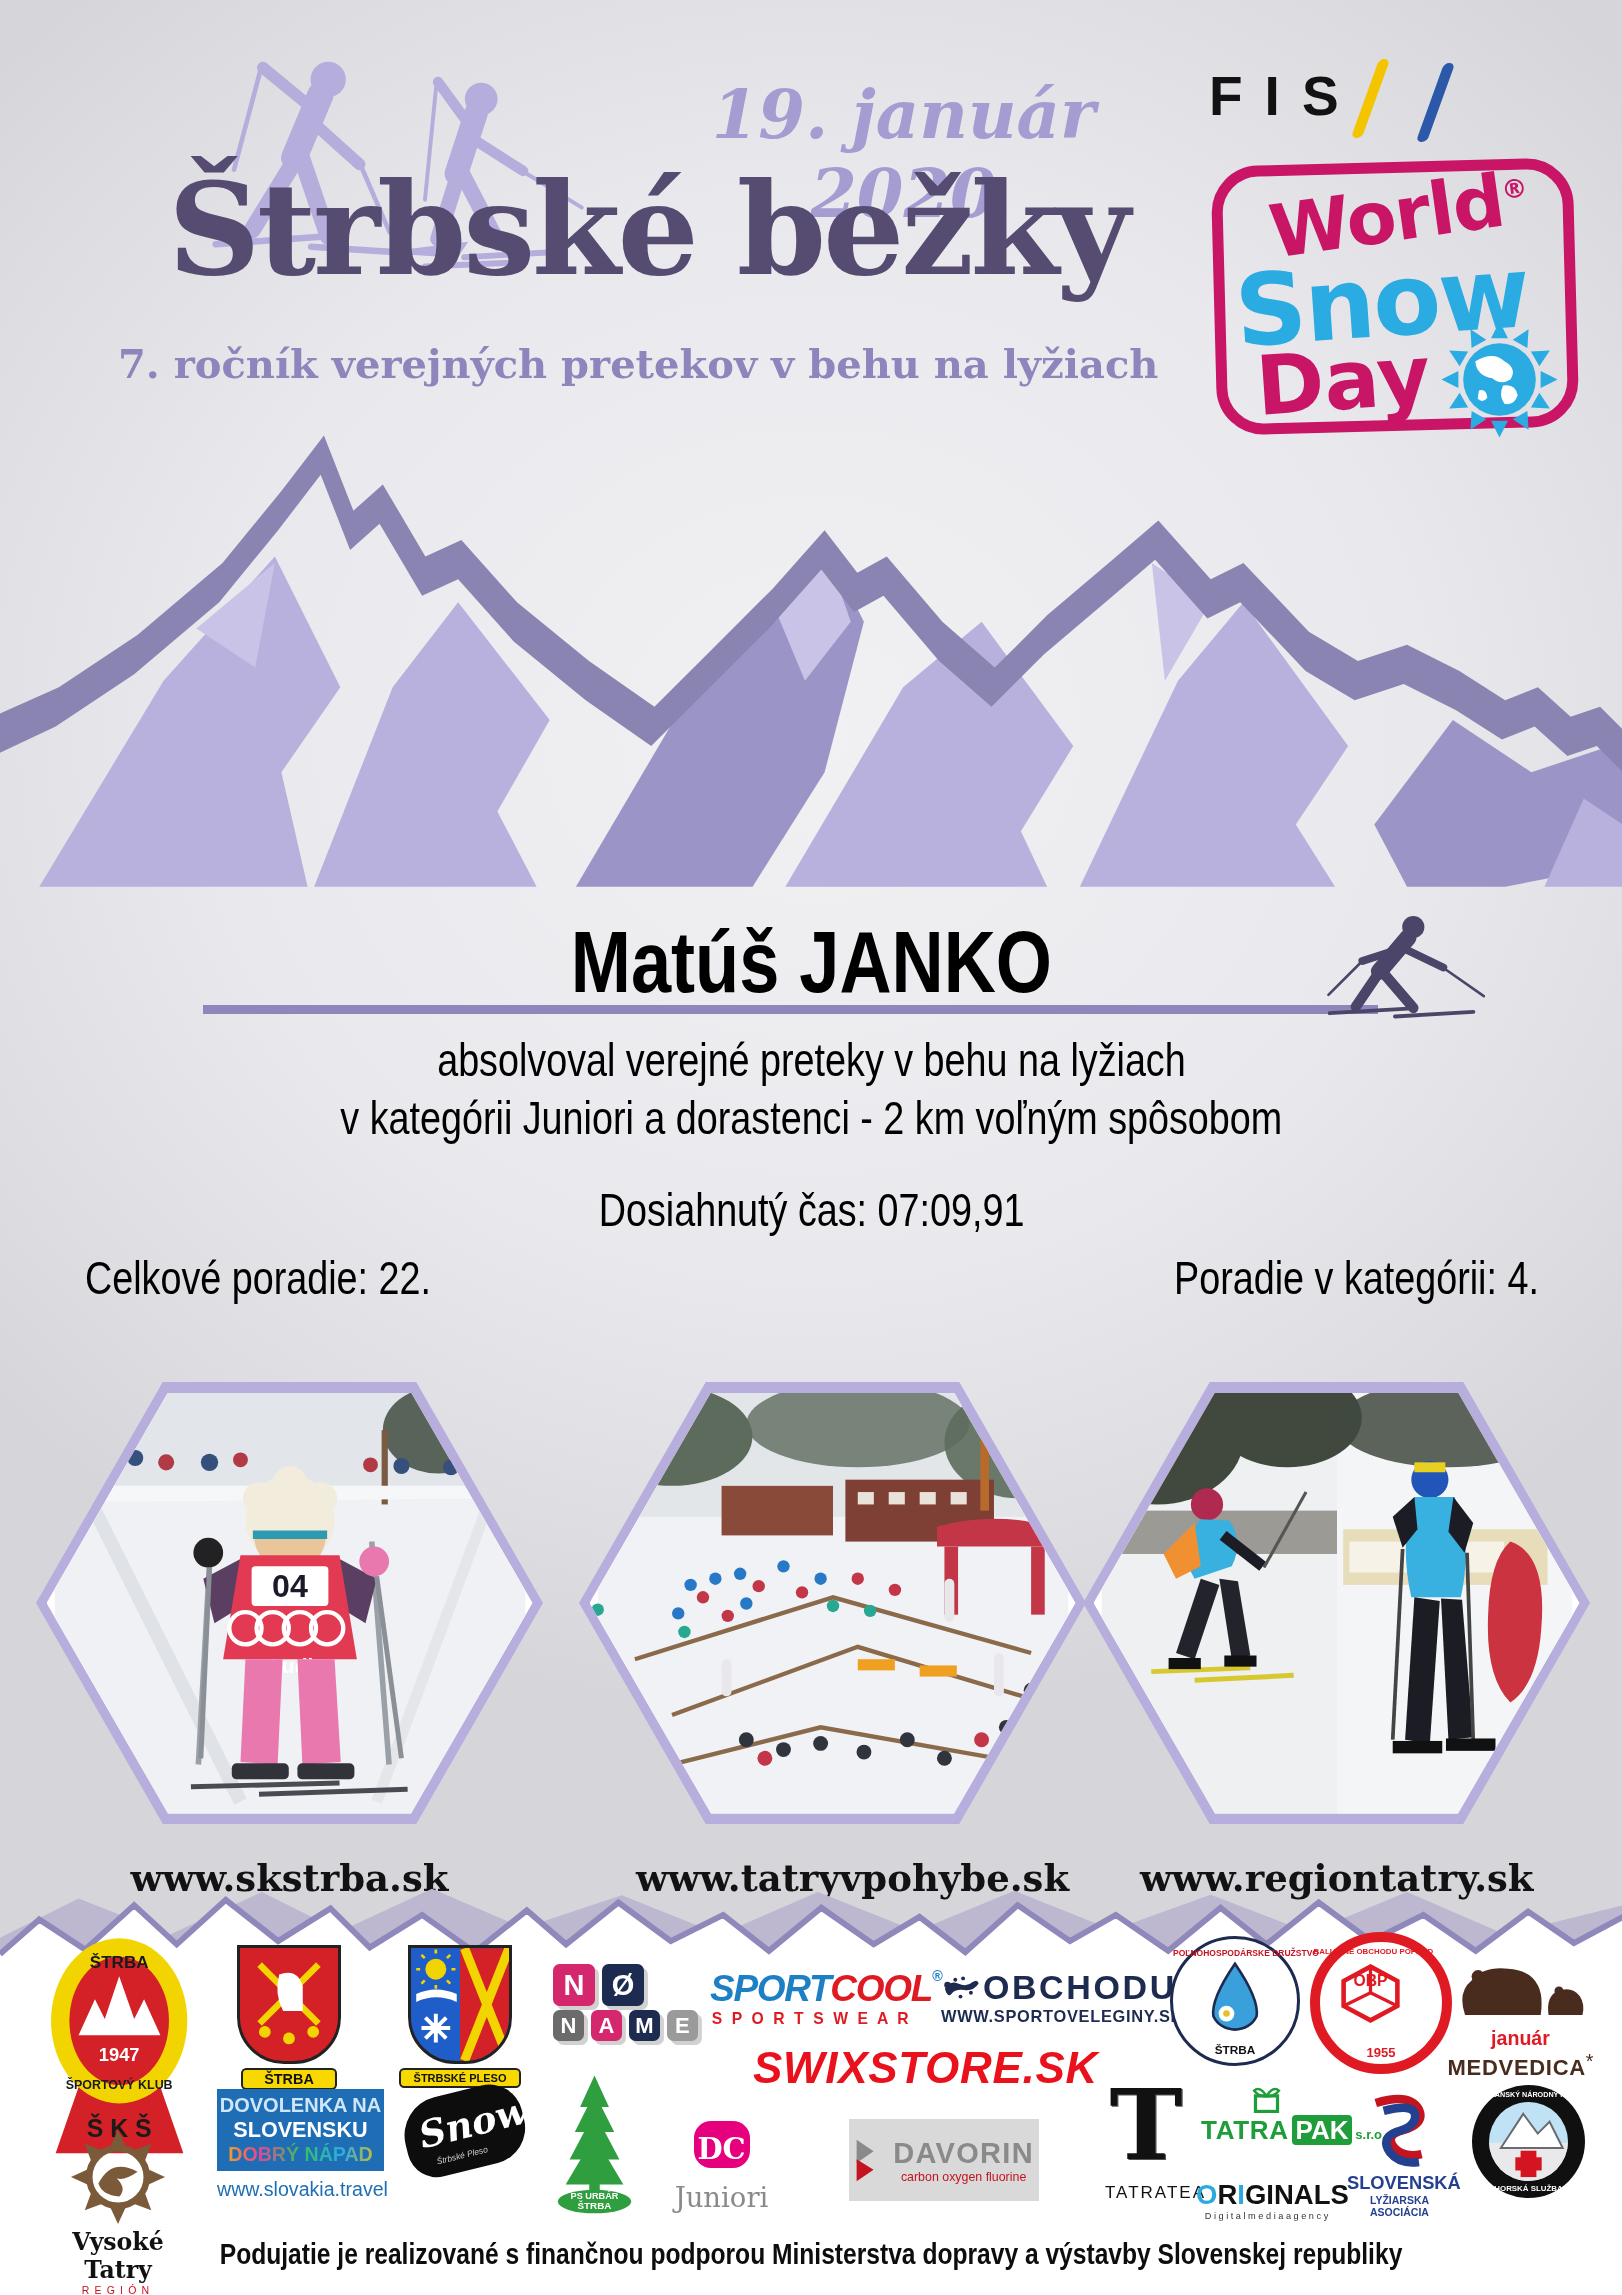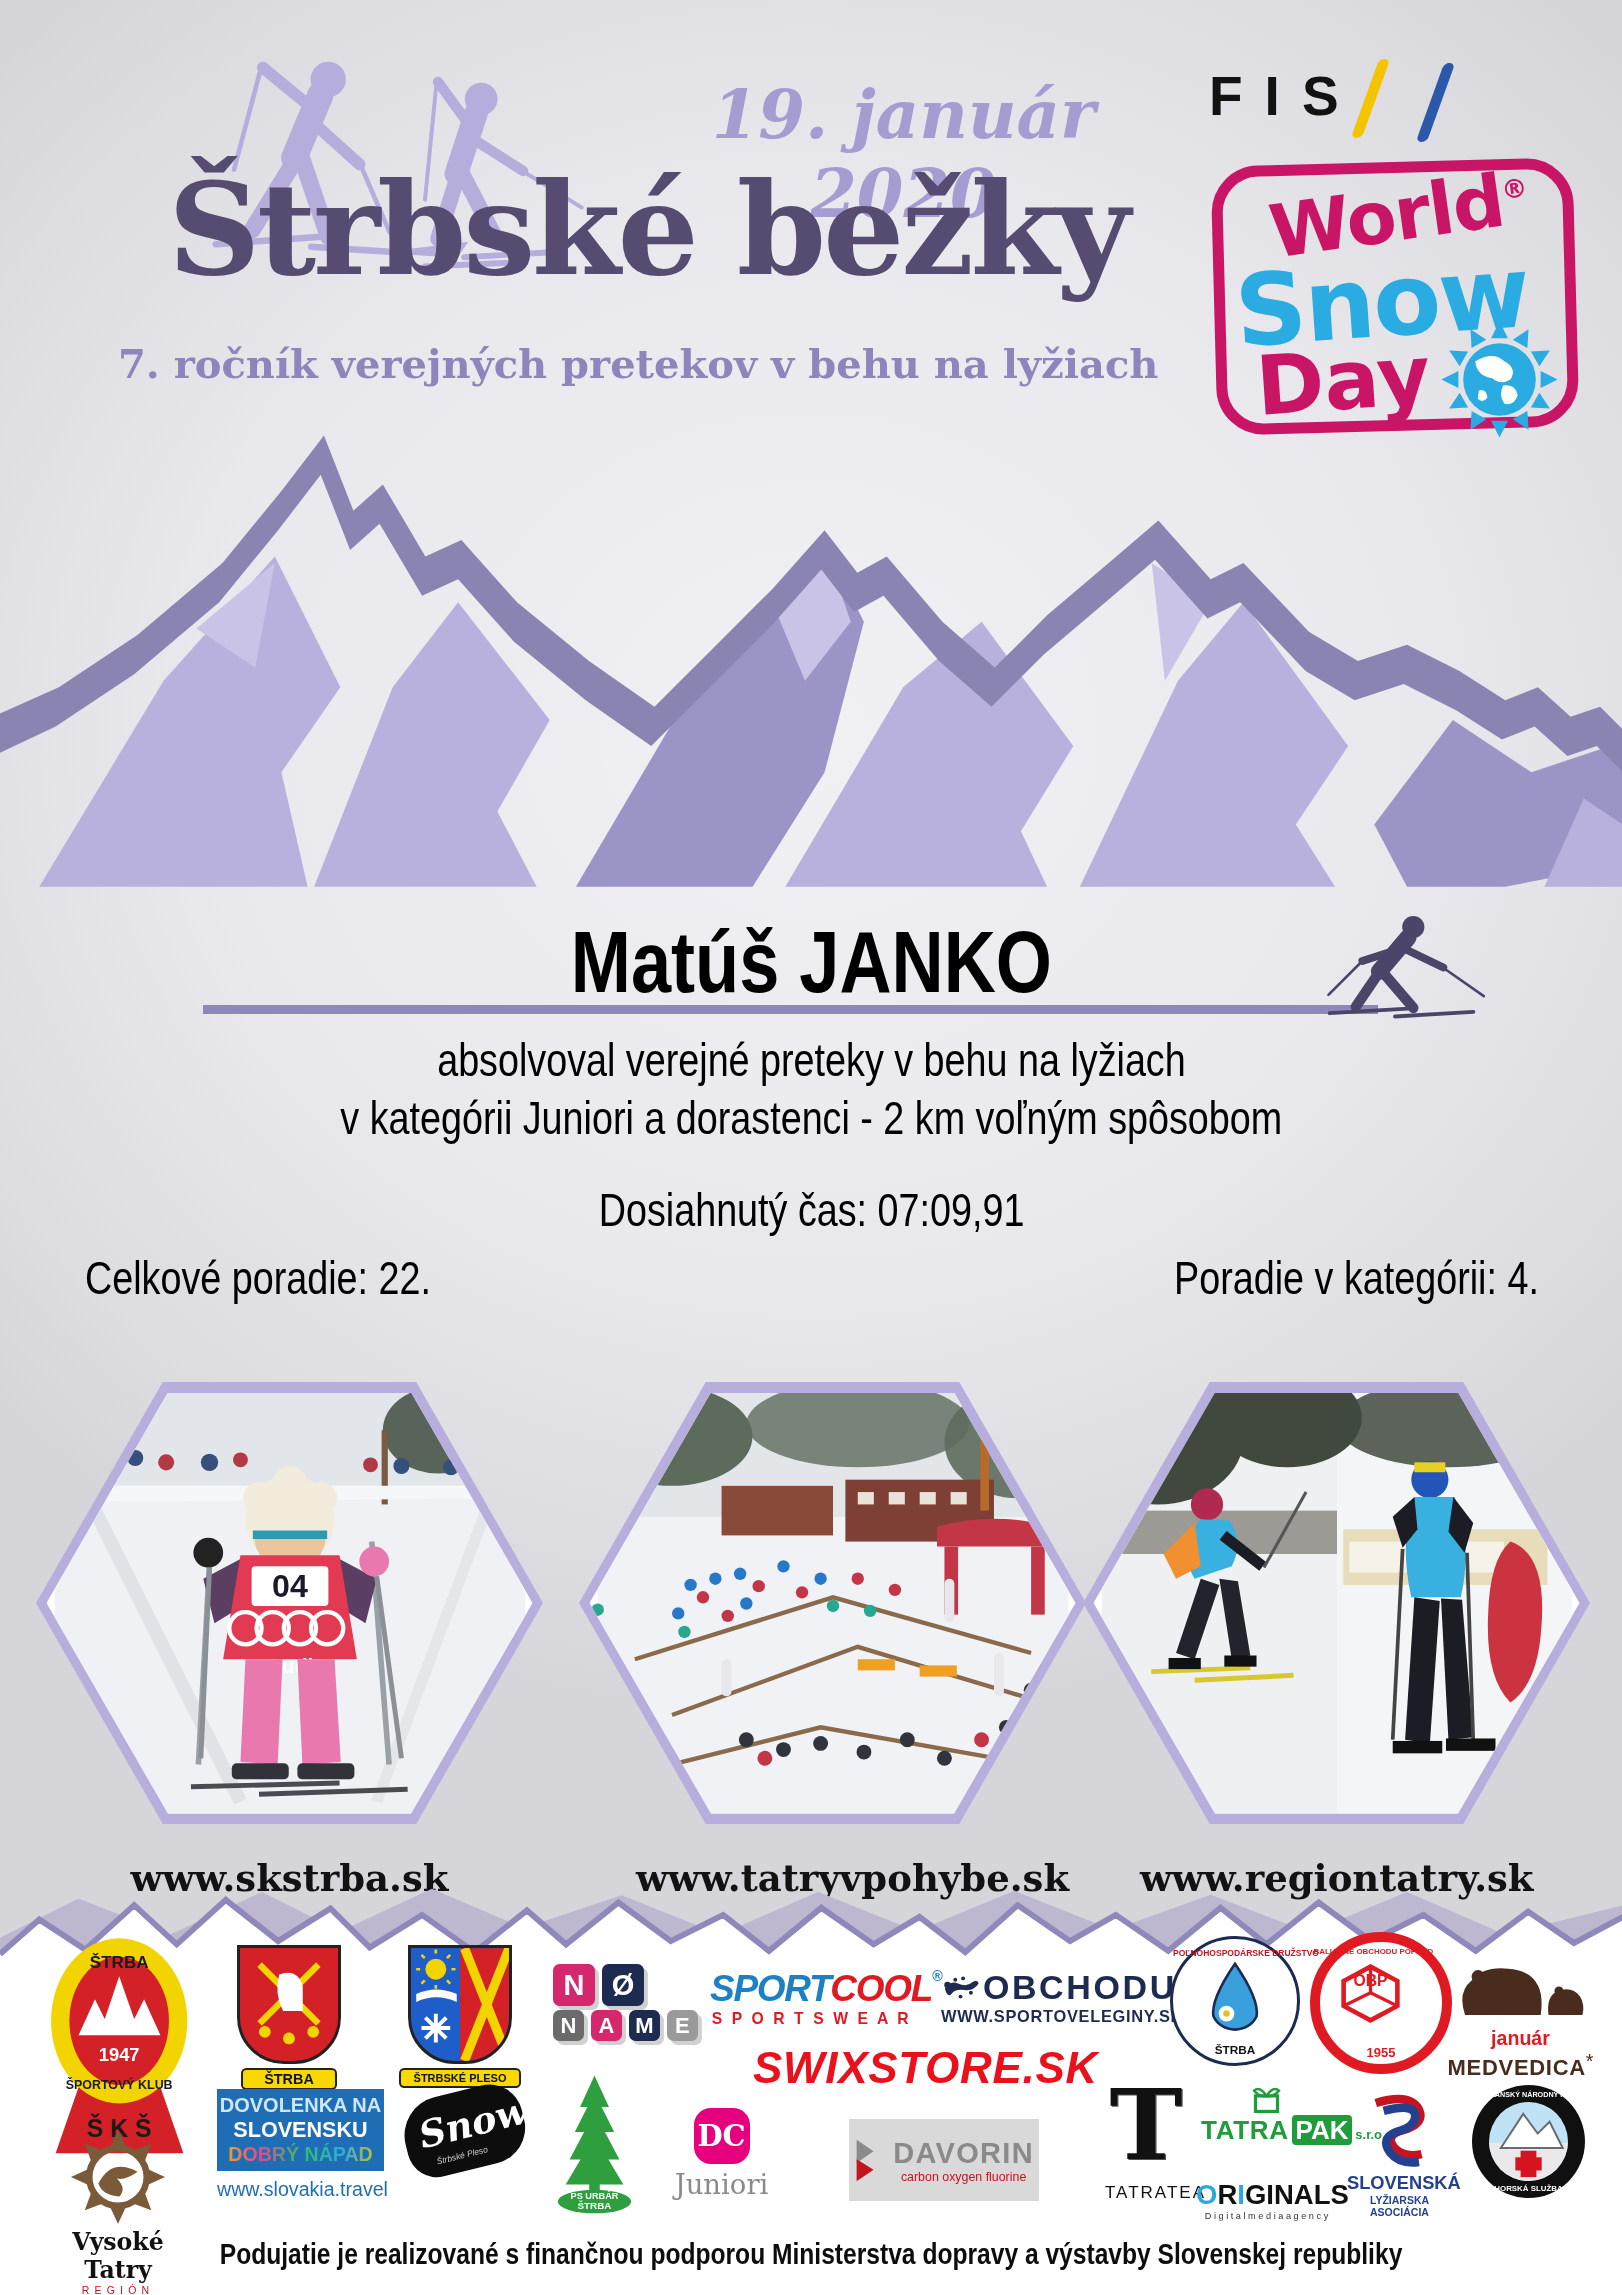--- a/index.html
+++ b/index.html
@@ -555,21 +555,21 @@
         <polygon points="60,96 16,170 104,170"></polygon>
         <rect x="52" y="168" width="16" height="24"></rect>
         <ellipse cx="60" cy="196" rx="56" ry="18"></ellipse>
       </g>
       <text x="60" y="192" text-anchor="middle" font-size="14" font-weight="bold" fill="#fff">PS URBÁR</text>
       <text x="60" y="208" text-anchor="middle" font-size="15" font-weight="bold" fill="#fff">ŠTRBA</text>
     </svg>
   </div>
 
   <div class="logo ctr" style="left:656px;top:2108px;width:131px;height:101px">
-    <div style="width:56px;height:56px;background:#e6007e;border-radius:17px;margin:0 auto;line-height:56px">
+    <div style="width:56px;height:47px;background:#e6007e;border-radius:17px;margin:13px auto;line-height:56px">
       <span style="color:#fff;font-family:'DejaVu Serif',serif;font-size:29px;font-weight:bold">DC</span>
     </div>
     <div style="color:#8a8a8a;font-family:'DejaVu Serif',serif;font-size:27.5px;margin-top:3.9px">Juniori</div>
   </div>
 
   <div class="logo" style="left:849px;top:2119px;width:190px;height:85px">
     <div style="background:#d9d9d9;width:190px;height:82px;display:flex;align-items:center;justify-content:center;gap:9.2px">
       <svg width="30" height="47" viewBox="0 0 46 72">
         <polygon points="4,4 30,22 4,40" fill="#8a8a8a"></polygon>
         <polygon points="4,34 30,50 4,68" fill="#c41420"></polygon>

